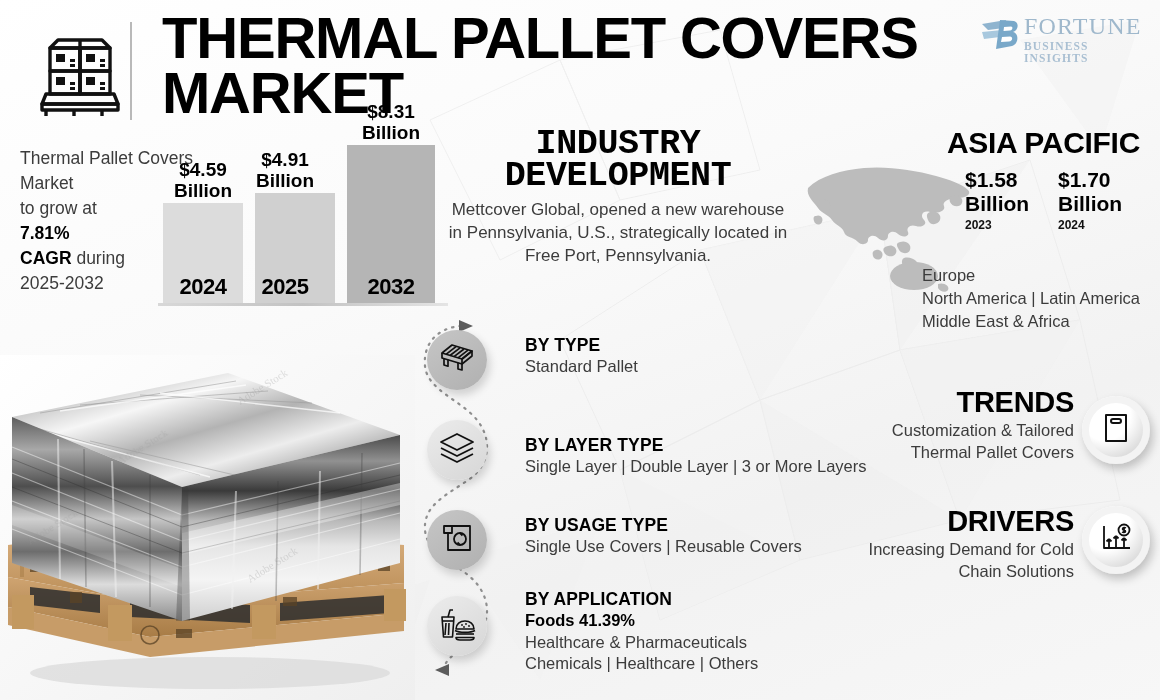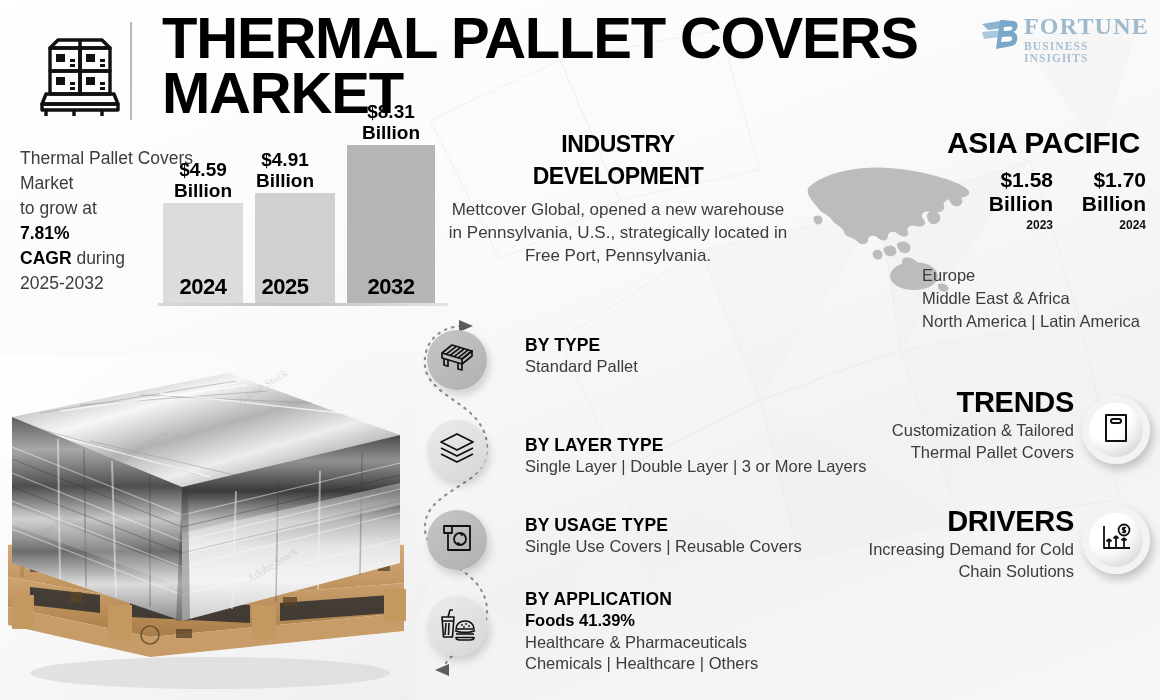--- a/index.html
+++ b/index.html
@@ -34,21 +34,21 @@
     width:790px;
     font-weight:800; font-size:58px; line-height:.95;
     letter-spacing:-1.2px; color:#000;
   }
   .hdr-title .l2 { display:block; }
   .logo { position:absolute; right:10px; top:14px; width:170px; height:48px; }
   .logo-mark { position:absolute; left:0; top:4px; width:40px; height:34px; }
   .logo-txt { position:absolute; left:44px; top:0; }
   .logo-top {
     font-family:"Liberation Serif", serif;
-    font-size:24px; letter-spacing:1.2px; color:#9fb8cc; font-weight:700;
+    font-size:24px; letter-spacing:1.2px; color:#9fb8cc; font-weight:400;
     line-height:1;
   }
   .logo-bot {
     font-family:"Liberation Serif", serif;
     font-size:11.5px; letter-spacing:1.1px; color:#a9bfd2; font-weight:700;
     line-height:1; margin-top:3px;
   }
 
   
   .cagr {
@@ -71,35 +71,36 @@
     font-weight:800; font-size:22px; color:#000; letter-spacing:-.5px;
   }
   .axis {
     position:absolute; left:3px; bottom:4px; width:290px; height:3px;
     background:linear-gradient(90deg,#d8d8d8,#c2c2c2,#e4e4e4);
   }
 
   
   .industry { position:absolute; left:448px; top:128px; width:340px; text-align:center; }
   .industry h2 {
-    font-size:23px; font-weight:800; line-height:32px; color:#000;
+    font-size:35px; font-weight:800; line-height:32px; color:#000;
     letter-spacing:-.4px;
+    font-family:Liberation Mono, monospace;
   }
   .industry p {
     margin-top:6px; font-size:17px; line-height:23px; color:#3c3c3c;
   }
 
   
   .apac { position:absolute; left:790px; top:126px; width:370px; height:215px; }
   .apac-map { position:absolute; left:12px; top:32px; width:190px; height:135px; }
   .apac h2 {
     position:absolute; right:20px; top:0;
     font-size:30px; font-weight:800; letter-spacing:-.3px; color:#000;
   }
-  .apac-fig { position:absolute; text-align:right; }
+  .apac-fig { position:absolute; text-align:left; }
   .apac-fig .v { font-size:21px; font-weight:800; line-height:24px; color:#000; }
   .apac-fig .y { font-size:12px; font-weight:700; color:#111; margin-top:2px; }
   .apac-regions {
     position:absolute; right:20px; top:138px;
     text-align:left; font-size:16.5px; line-height:23px; color:#3c3c3c;
   }
 
   
   .seg { position:absolute; left:415px; top:312px; width:460px; height:370px; }
   .seg-path { position:absolute; left:0; top:0; width:110px; height:370px; }
@@ -310,22 +311,22 @@
     <div class="apac-fig" style="left:268px; top:42px; width:88px;">
       <div class="v">
         <span>$1.70</span><br>
         <span>Billion</span>
       </div>
       <div class="y">2024</div>
     </div>
 
     <div class="apac-regions">
       <div>Europe</div>
+      <div>North America  |  Latin America</div>
       <div>Middle East &amp; Africa</div>
-      <div>North America  |  Latin America</div>
     </div>
   </div>
 
   <div class="seg">
 
     <div class="seg-path">
       <svg width="110" height="370" viewBox="0 0 110 370">
         <path d="M46 14 C20 16 8 34 10 54 C12 78 46 88 62 108 C78 128 74 152 56 166
                  C34 182 8 192 10 218 C12 244 46 252 62 272 C78 292 74 316 56 330
                  C40 342 28 348 30 358" fill="none" stroke="#8f8f8f" stroke-width="2.2" stroke-linecap="round" stroke-dasharray="1.5 6"></path>

